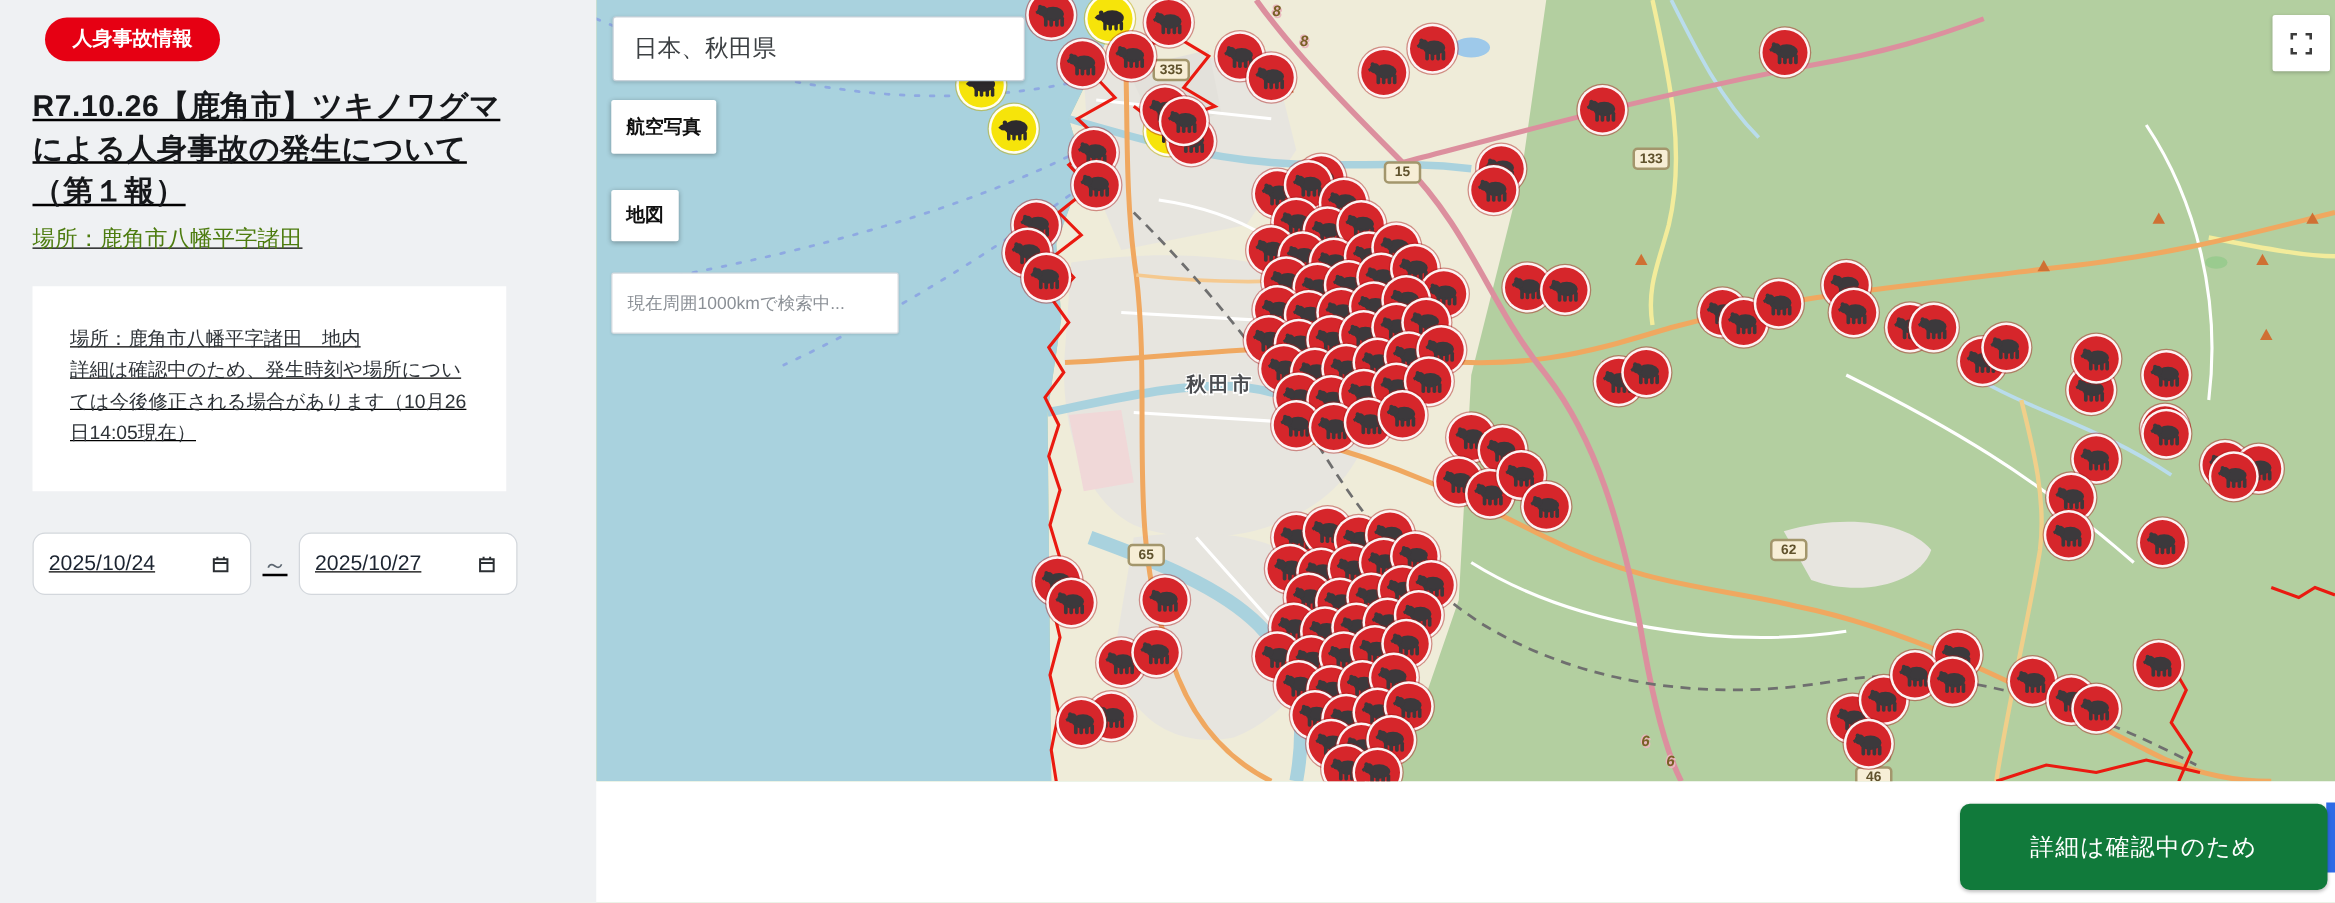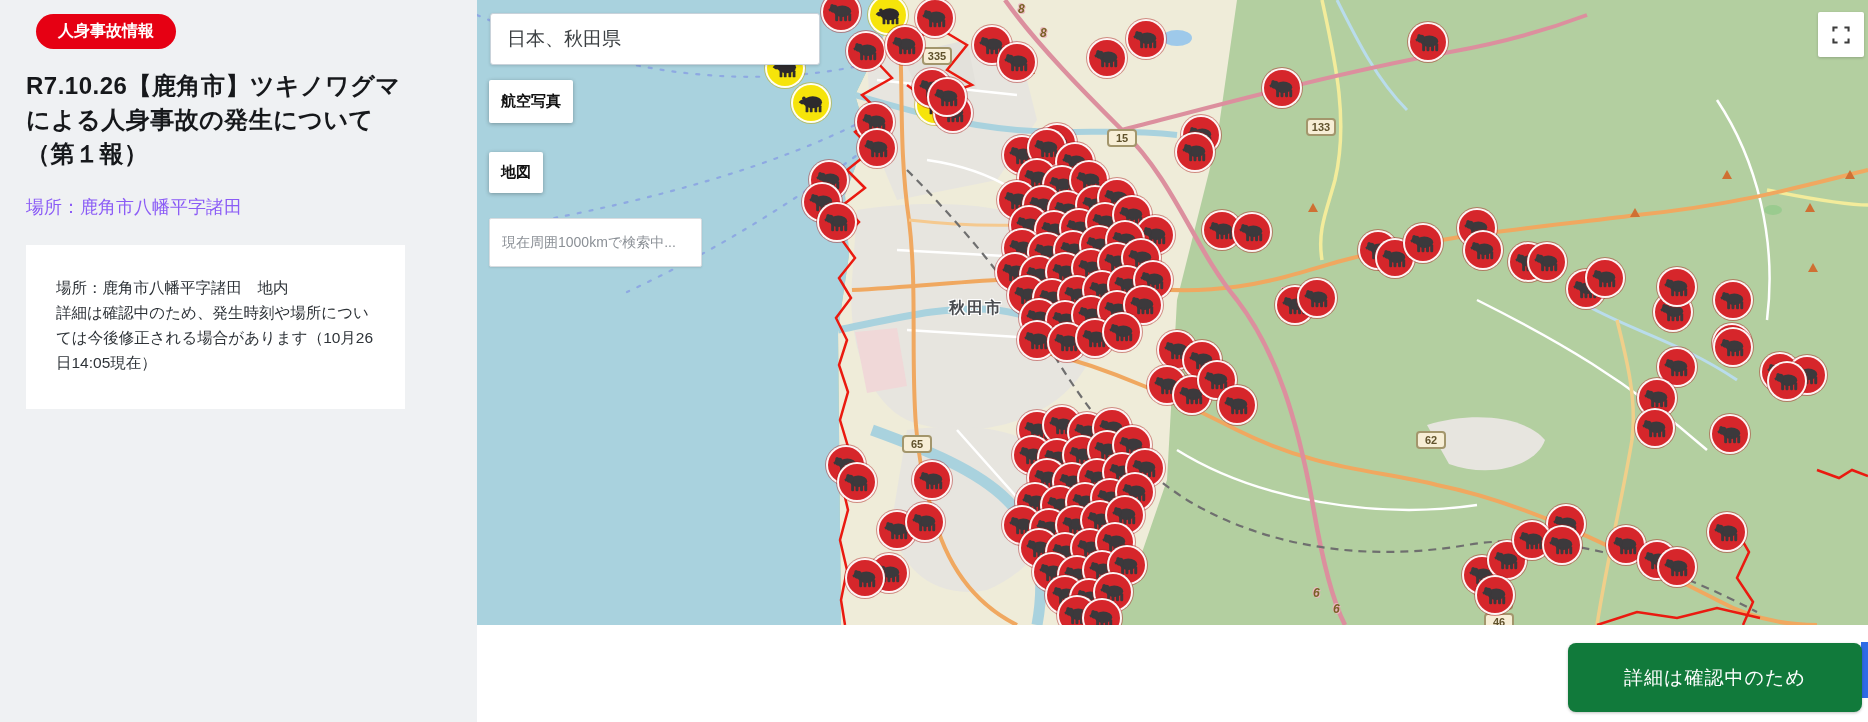--- a/index.html
+++ b/index.html
@@ -1,26 +1,26 @@
 <!DOCTYPE html>
 <html><head>
 <meta charset="utf-8">
 <style>
   * { margin:0; padding:0; box-sizing:border-box; }
   html,body { width:1868px; height:722px; background:#ffffff; overflow:hidden;
     font-family:"Liberation Sans","DejaVu Sans",sans-serif; }
 
   
   .sidebar { position:absolute; left:0; top:0; width:477px; height:722px;
-    background:#eff1f3; padding:14px 0 0 26px; z-index:5; }
+    background:#eff1f3; padding:14px 0 0 26px; z-index:5;text-decoration:underline; }
   .badge-red { display:inline-block; background:#e60013; color:#fff; font-weight:bold;
     font-size:16px; padding:7px 22px; border-radius:999px; margin-left:10px; }
   .inc-title { width:380px; margin-top:20px; font-size:24px; font-weight:bold;
     color:#16181b; line-height:1.42; letter-spacing:.5px; }
-  .inc-location { margin-top:24px; font-size:18px; color:#8b5cf6; }
+  .inc-location { margin-top:8px; font-size:18px; color:#4d7c0f; }
   .inc-card { width:379px; background:#ffffff; margin-top:26px;
     padding:30px 28px 34px 30px; font-size:15.5px; color:#2e3338; line-height:25px; }
   .sec-heading { margin-top:56px; font-size:21px; font-weight:bold; color:#14161a;
     border-left:5px solid #2a3b4d; padding-left:11px; line-height:1.2; }
   .sub-heading { width:384px; margin-top:42px; font-size:20px; font-weight:bold;
     color:#14161a; padding-bottom:12px; border-bottom:2px solid #39455a; }
   .date-row { margin-top:33px; display:flex; align-items:center; }
   .date-field { width:175px; height:50px; background:#fff; border:1px solid #d3d7dc;
     border-radius:10px; display:flex; align-items:center; justify-content:space-between;
     padding:0 16px 0 12px; font-size:17px; color:#1c2430; cursor:pointer; }
@@ -53,21 +53,21 @@
   
   .map-search { position:absolute; z-index:6; left:13px; top:13px; width:330px; height:52px;
     background:#fff; border:1px solid #c9d2da; border-radius:3px;
     box-shadow:0 1px 3px rgba(0,0,0,.15); font-size:19px; color:#3c4043;
     padding:0 16px; outline:none; }
   .map-btn { position:absolute; z-index:6; background:#fff; border:none; cursor:pointer;
     box-shadow:0 1px 4px rgba(0,0,0,.3); font-family:inherit; font-weight:bold;
     font-size:15px; color:#111; border-radius:2px; }
   .btn-aerial { left:12px; top:80px; width:84px; height:43px; }
   .btn-map { left:12px; top:152px; width:54px; height:41px; }
-  .map-status { position:absolute; z-index:6; left:12px; top:218px; width:213px; height:49px;
+  .map-status { position:absolute; z-index:6; left:12px; top:218px; width:230px; height:49px;
     background:#fff; border:1px solid #d8dce0; border-radius:2px;
     box-shadow:0 1px 2px rgba(0,0,0,.1); display:flex; align-items:center;
     padding:0 12px; font-size:14px; color:#8b9096; white-space:nowrap; overflow:hidden; }
   .btn-fullscreen { position:absolute; z-index:6; left:1341px; top:12px; width:46px;
     height:45px; background:#fff; border:none; border-radius:2px; cursor:pointer;
     box-shadow:0 1px 3px rgba(0,0,0,.2); display:flex; align-items:center;
     justify-content:center; }
 
   
   .submit-btn { position:absolute; z-index:10; left:1568px; top:643px; width:294px;
@@ -102,20 +102,35 @@
   </symbol>
 </svg>
 
 <aside class="sidebar">
   <span class="badge-red">人身事故情報</span>
   <h1 class="inc-title">R7.10.26【鹿角市】ツキノワグマによる人身事故の発生について（第１報）</h1>
   <div class="inc-location">場所：鹿角市八幡平字諸田</div>
   <div class="inc-card">
     <div>場所：鹿角市八幡平字諸田　地内</div>
     <div>詳細は確認中のため、発生時刻や場所については今後修正される場合があります（10月26日14:05現在）</div>
+  </div>
+  <div class="date-row">
+    <div class="date-field" role="textbox">
+      <span>2025/10/24</span>
+      <svg viewBox="0 0 16 16" width="15" height="15">
+          <path fill="none" stroke="#2b2f33" stroke-width="1.7" d="M2.2,3.6 h11.6 v10.2 H2.2 Z M2.2,6.8 h11.6 M5.2,1.4 v3 M10.8,1.4 v3"></path>
+        </svg>
+    </div>
+    <span class="tilde">～</span>
+    <div class="date-field" role="textbox">
+      <span>2025/10/27</span>
+      <svg viewBox="0 0 16 16" width="15" height="15">
+          <path fill="none" stroke="#2b2f33" stroke-width="1.7" d="M2.2,3.6 h11.6 v10.2 H2.2 Z M2.2,6.8 h11.6 M5.2,1.4 v3 M10.8,1.4 v3"></path>
+        </svg>
+    </div>
   </div>
 </aside>
 
 <div class="map">
   <svg class="map-svg" width="1391" height="625" viewBox="0 0 1391 625">
 
     <path d="M423,0 H760 L740,140 700,300 690,480 640,625 H364 L361,330 372,255 368,195 390,135 378,95 400,50 Z" fill="#efecd9"></path>
 
     <path d="M390,60 L540,40 560,120 520,180 420,200 395,140 Z" fill="#e7e5df"></path>
     <path d="M380,210 C480,195 560,210 610,240 C640,280 630,340 600,380 C560,430 480,440 430,420 C390,400 370,340 375,280 Z" fill="#e7e5df"></path>

